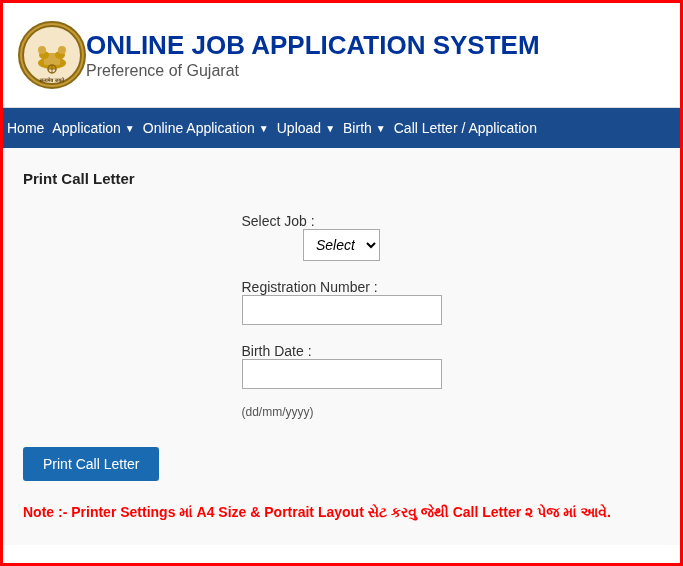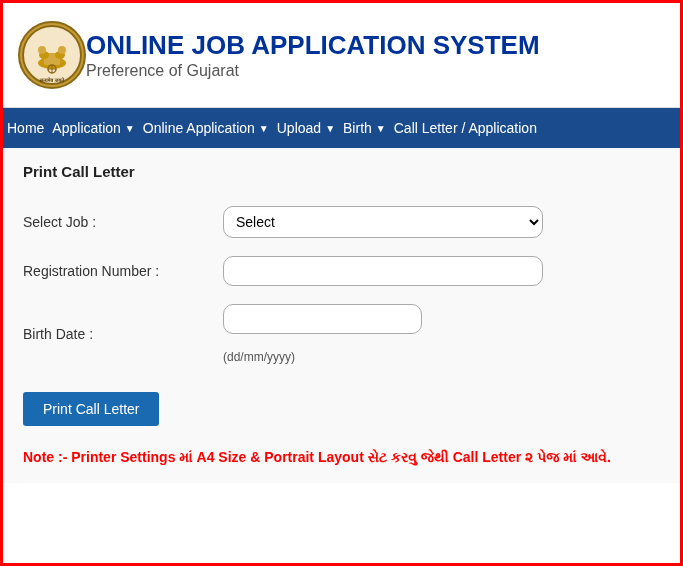--- a/index.html
+++ b/index.html
@@ -49,48 +49,50 @@
       display: flex;
       align-items: center;
       gap: 4px;
       user-select: none;
     }
     .nav-item .arrow {
       font-size: 10px;
     }
     
     .content {
-      padding: 15px 20px;
+      padding: 22px 20px;
       background: #f9f9f9;
     }
     .section-title {
       font-size: 15px;
       font-weight: bold;
       color: #222;
       margin-bottom: 20px;
       padding-bottom: 6px;
     }
     .form-group {
       display: flex;
       align-items: center;
       margin-bottom: 18px;
+      flex-direction: column;
     }
     .form-label {
       width: 200px;
       font-size: 14px;
       color: #333;
       flex-shrink: 0;
     }
     .form-control {
       flex: 1;
       padding: 6px 8px;
       border: 1px solid #aaa;
-      border-radius: 10px;
+      border-radius: 0;
       font-size: 14px;
       max-width: 320px;
+      font-style: italic;
     }
     select.form-control {
       background: #fff;
       cursor: pointer;
     }
     .date-wrapper {
       display: flex;
       flex-direction: column;
     }
     .date-hint {

